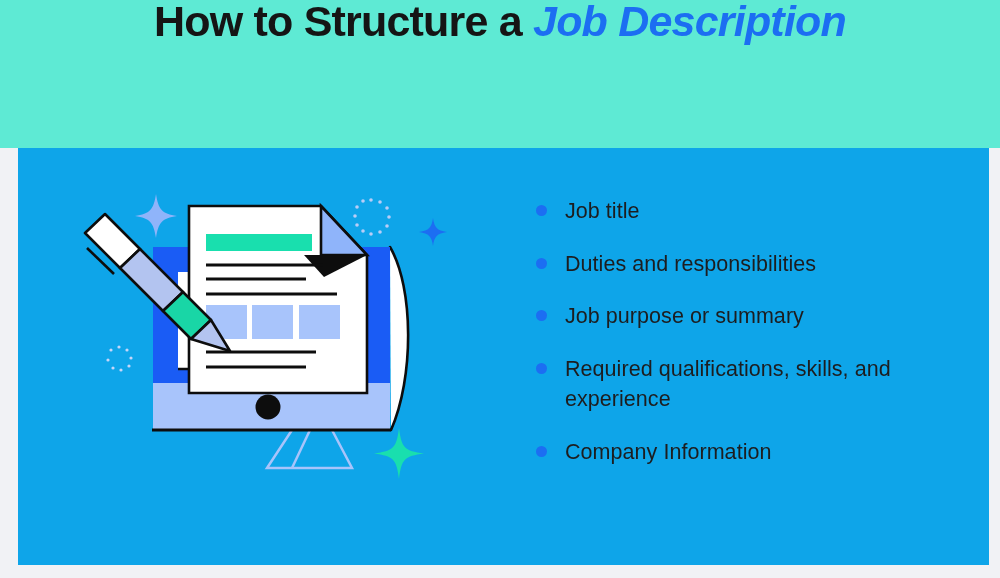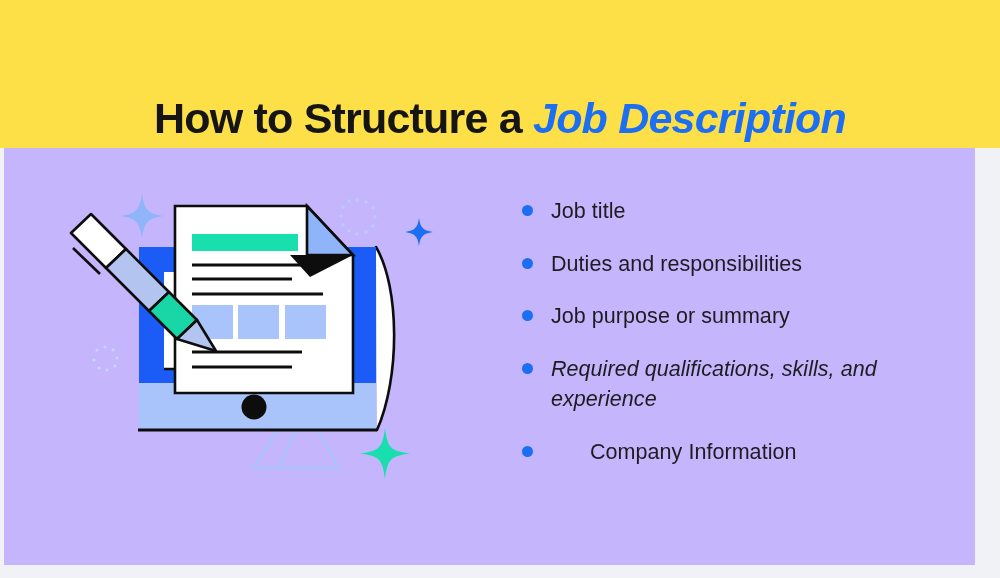--- a/index.html
+++ b/index.html
@@ -16,23 +16,23 @@
     font-family: "Liberation Sans", "DejaVu Sans", sans-serif;
     position: relative;
   }
 
   
   #header-band {
     position: absolute;
     left: 0; top: 0;
     width: 1000px;
     height: 148px;
-    background: #fde047;
+    background: #5eead4;
     display: flex;
-    align-items: flex-end;
+    align-items: flex-start;
     justify-content: center;
   }
 
   #page-title {
     font-size: 43px;
     font-weight: bold;
     letter-spacing: -0.8px;
     white-space: nowrap;
     line-height: 1;
     padding-bottom: 8px;
@@ -42,25 +42,25 @@
   }
   #page-title .title-accent {
     color: #1c6ef2;
     font-style: italic;
     font-weight: bold;
   }
 
   
   #content-card {
     position: absolute;
-    left: 4px;
+    left: 18px;
     top: 148px;
     width: 971px;
     height: 417px;
-    background: #c4b5fd;
+    background: #0ea5e9;
   }
 
   
   #illustration {
     position: absolute;
     left: 60px;
     top: 30px;
     width: 400px;
     height: 330px;
   }
@@ -71,21 +71,21 @@
     position: absolute;
     left: 518px;
     top: 48px;
     width: 420px;
   }
   .bullet-row {
     display: flex;
     align-items: flex-start;
     margin-bottom: 22px;
   }
-  .bullet-row:last-child { margin-bottom: 18px; gap: 39px; }
+  .bullet-row:last-child { margin-bottom: 18px; }
   .bullet-dot {
     width: 11px;
     height: 11px;
     border-radius: 50%;
     background: #1c6ef2;
     flex: 0 0 auto;
     margin-top: 9px;
     margin-right: 18px;
   }
   .bullet-text {
@@ -231,21 +231,21 @@
       <span class="bullet-text">Duties and responsibilities</span>
     </div>
 
     <div class="bullet-row">
       <span class="bullet-dot"></span>
       <span class="bullet-text">Job purpose or summary</span>
     </div>
 
     <div class="bullet-row">
       <span class="bullet-dot"></span>
-      <span class="bullet-text" style="max-width:330px;font-style:italic;">Required qualifications, skills, and experience</span>
+      <span class="bullet-text" style="max-width:330px;">Required qualifications, skills, and experience</span>
     </div>
 
     <div class="bullet-row">
       <span class="bullet-dot"></span>
       <span class="bullet-text">Company Information</span>
     </div>
 
   </div>
 </div>
 

